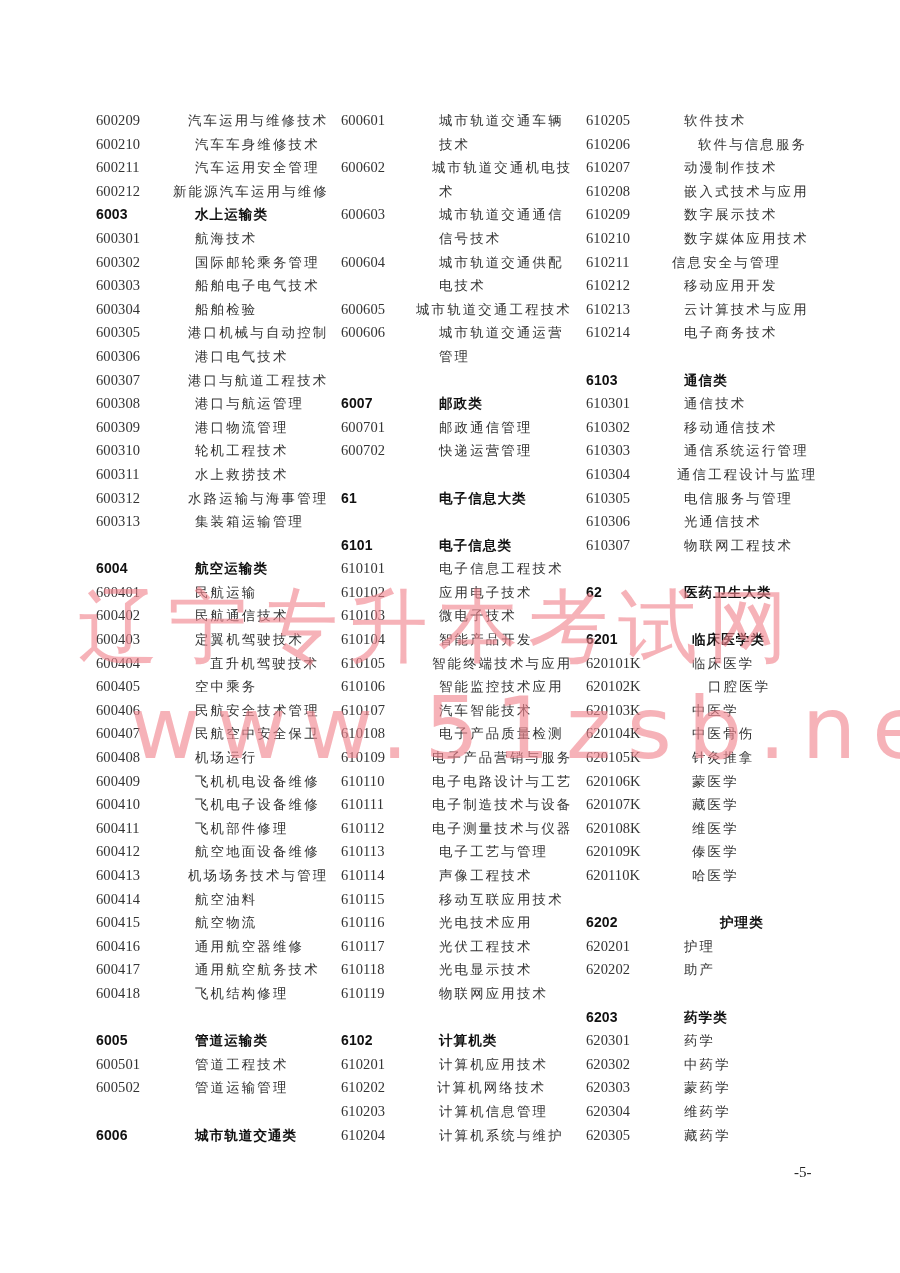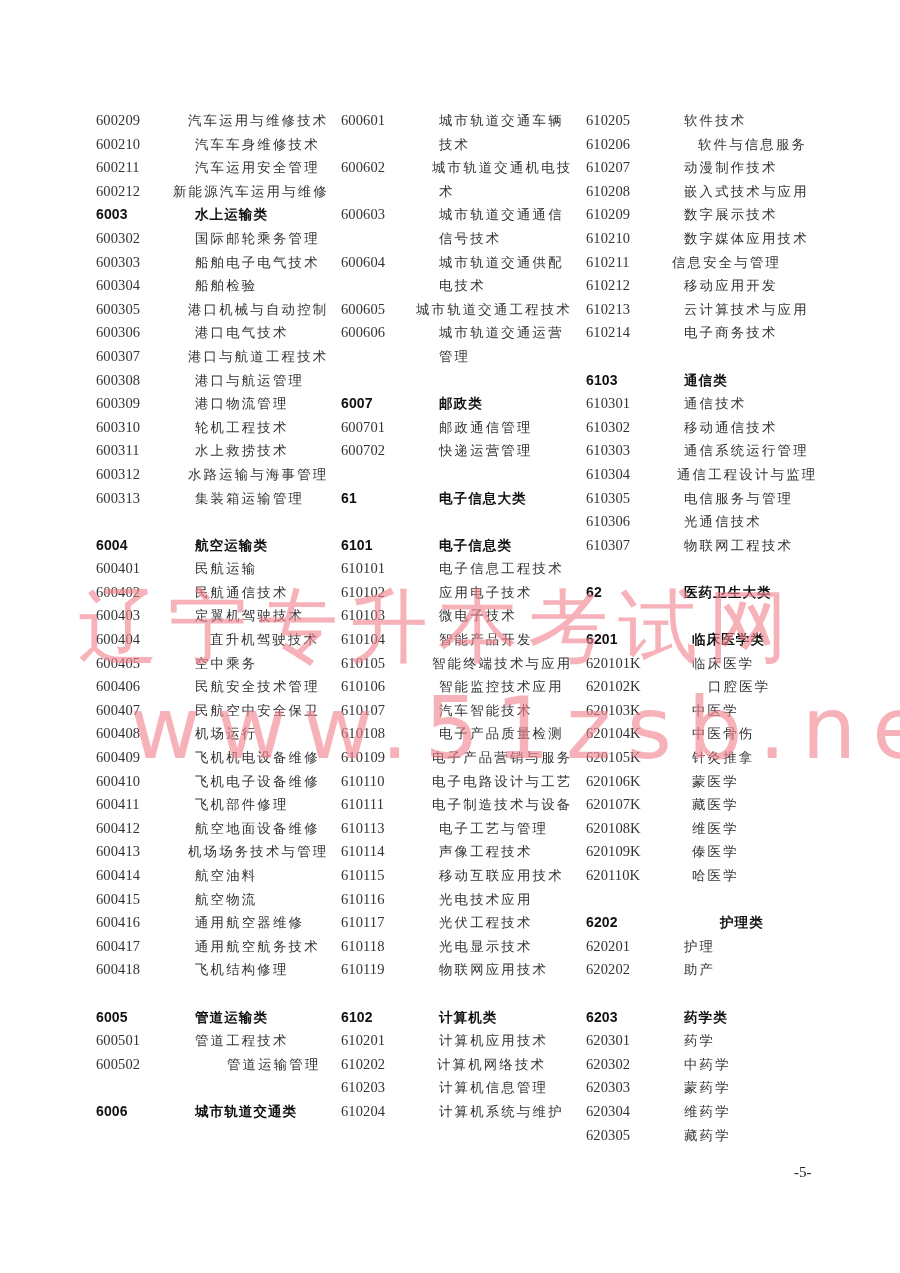--- a/index.html
+++ b/index.html
@@ -39,20 +39,24 @@
       </div>
       <div class="row">
         <span class="code">600212</span>
         <span class="name" style="left: 77px;">新能源汽车运用与维修</span>
       </div>
       <div class="row head">
         <span class="code">6003</span>
         <span class="name" style="left: 99px;">水上运输类</span>
       </div>
       <div class="row">
+        <span class="code">600301</span>
+        <span class="name" style="left: 99px;">航海技术</span>
+      </div>
+      <div class="row">
         <span class="code">600302</span>
         <span class="name" style="left: 99px;">国际邮轮乘务管理</span>
       </div>
       <div class="row">
         <span class="code">600303</span>
         <span class="name" style="left: 99px;">船舶电子电气技术</span>
       </div>
       <div class="row">
         <span class="code">600304</span>
         <span class="name" style="left: 99px;">船舶检验</span>
@@ -180,21 +184,21 @@
       <div class="row head">
         <span class="code">6005</span>
         <span class="name" style="left: 99px;">管道运输类</span>
       </div>
       <div class="row">
         <span class="code">600501</span>
         <span class="name" style="left: 99px;">管道工程技术</span>
       </div>
       <div class="row">
         <span class="code">600502</span>
-        <span class="name" style="left: 99px; margin-left: 32px;">管道运输管理</span>
+        <span class="name" style="left: 99px;">管道运输管理</span>
       </div>
       <div class="row">
         <span class="code"></span>
         <span class="name" style="left: 98px;"></span>
       </div>
       <div class="row head">
         <span class="code">6006</span>
         <span class="name" style="left: 99px;">城市轨道交通类</span>
       </div>
     </div>
@@ -311,20 +315,24 @@
         <span class="code">610109</span>
         <span class="name" style="left: 91px;">电子产品营销与服务</span>
       </div>
       <div class="row">
         <span class="code">610110</span>
         <span class="name" style="left: 91px;">电子电路设计与工艺</span>
       </div>
       <div class="row">
         <span class="code">610111</span>
         <span class="name" style="left: 91px;">电子制造技术与设备</span>
+      </div>
+      <div class="row">
+        <span class="code">610112</span>
+        <span class="name" style="left: 91px;">电子测量技术与仪器</span>
       </div>
       <div class="row">
         <span class="code">610113</span>
         <span class="name" style="left: 98px;">电子工艺与管理</span>
       </div>
       <div class="row">
         <span class="code">610114</span>
         <span class="name" style="left: 98px;">声像工程技术</span>
       </div>
       <div class="row">

